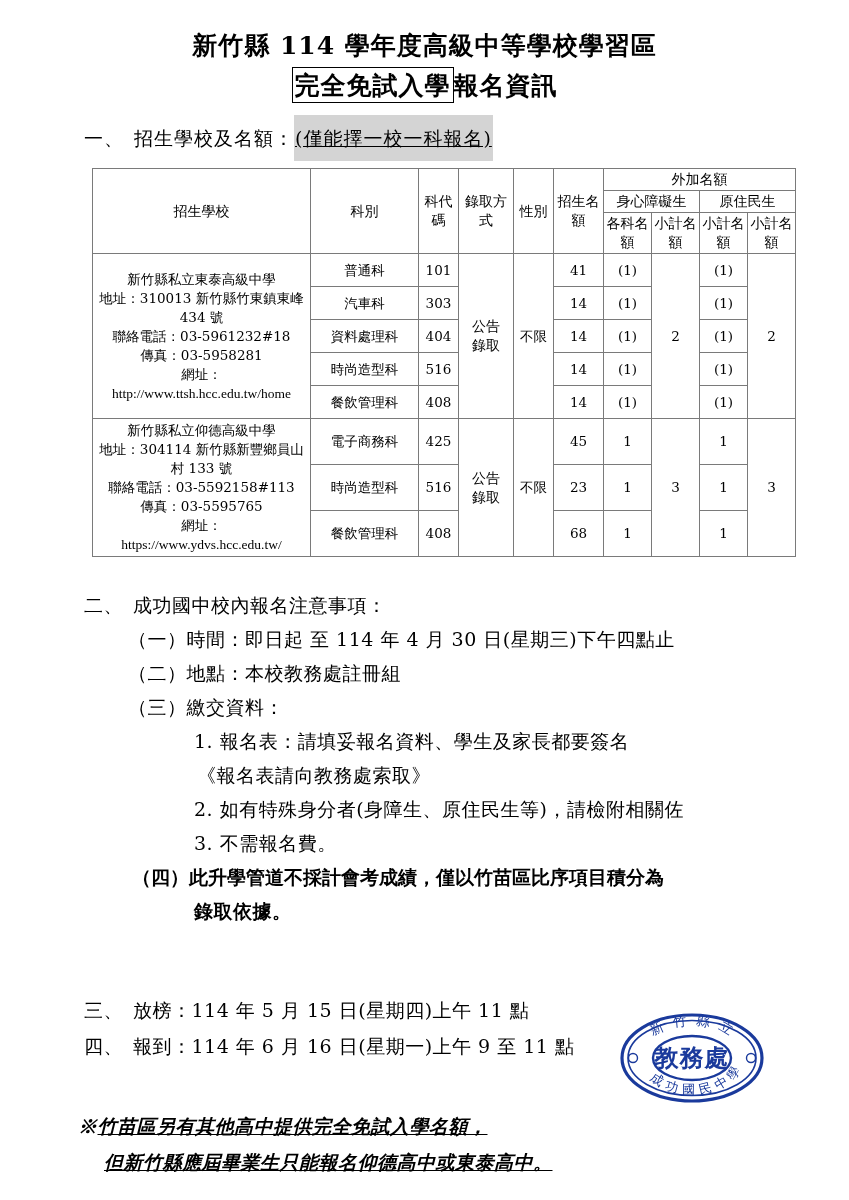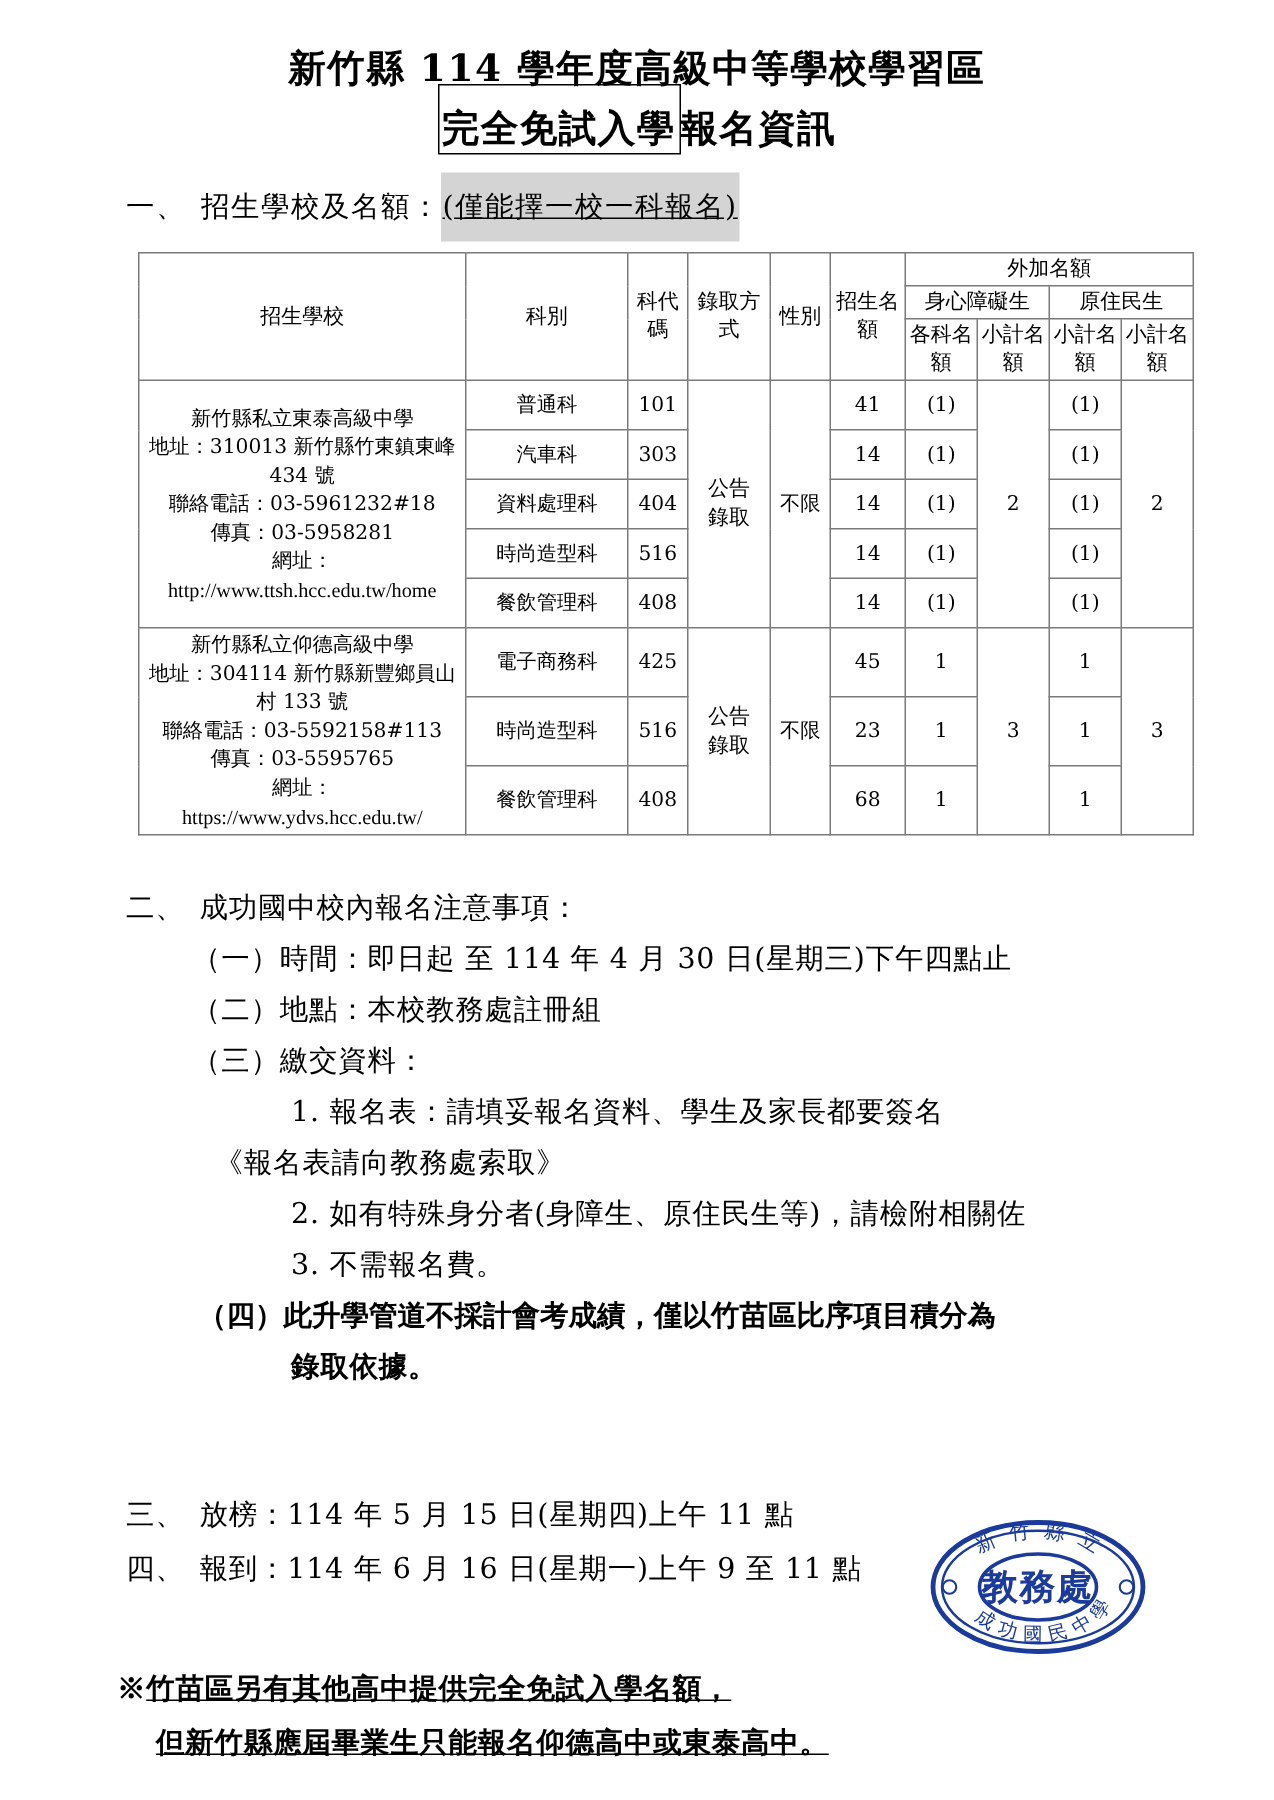--- a/index.html
+++ b/index.html
@@ -36,21 +36,21 @@
     font-weight: bold;
     letter-spacing: 1px;
     line-height: 36px;
     white-space: nowrap;
   }
   .title-line2 {
     margin-top: 4px;
   }
   .boxed-title {
     border: 1.5px solid #000;
-    padding: 14px 2px 2px 2px;
+    padding: 3px 2px 2px 2px;
     text-align: right;
   }
 
   
   .sec1-head {
     position: absolute;
     left: 84px;
     top: 124px;
     font-size: 19px;
     line-height: 28px;
@@ -122,21 +122,21 @@
   .sec2 .lvl1 .num { margin-right: 10px; }
   .sec2 .lvl2 {
     margin-left: 44px;
     white-space: nowrap;
   }
   .sec2 .lvl3 {
     margin-left: 110px;
     white-space: nowrap;
   }
   .sec2 .lvl3-cont {
-    margin-left: 59px;
+    margin-left: 113px;
     white-space: nowrap;
   }
   .bold-item { font-weight: bold; }
   .sec2 .lvl2.bold-item { letter-spacing: 0px; margin-left: 48px; }
   .sec2 .lvl2-cont {
     margin-left: 110px;
     white-space: nowrap;
     font-weight: bold;
   }
 
@@ -164,21 +164,21 @@
   
   .footer {
     position: absolute;
     left: 78px;
     top: 1108px;
     font-size: 19px;
     line-height: 36px;
     font-weight: bold;
     letter-spacing: 0.5px;
   }
-  .footer .f-line { white-space: nowrap; }
+  .footer .f-line { white-space: nowrap; font-style: italic; }
   .footer .u { text-decoration: underline; }
   .footer .f-line2 { margin-left: 26px; }
 </style>
 </head>
 <body>
 
 <div class="page">
 
   <div class="title-block">
     <div class="title-line">新竹縣 114 學年度高級中等學校學習區</div>

